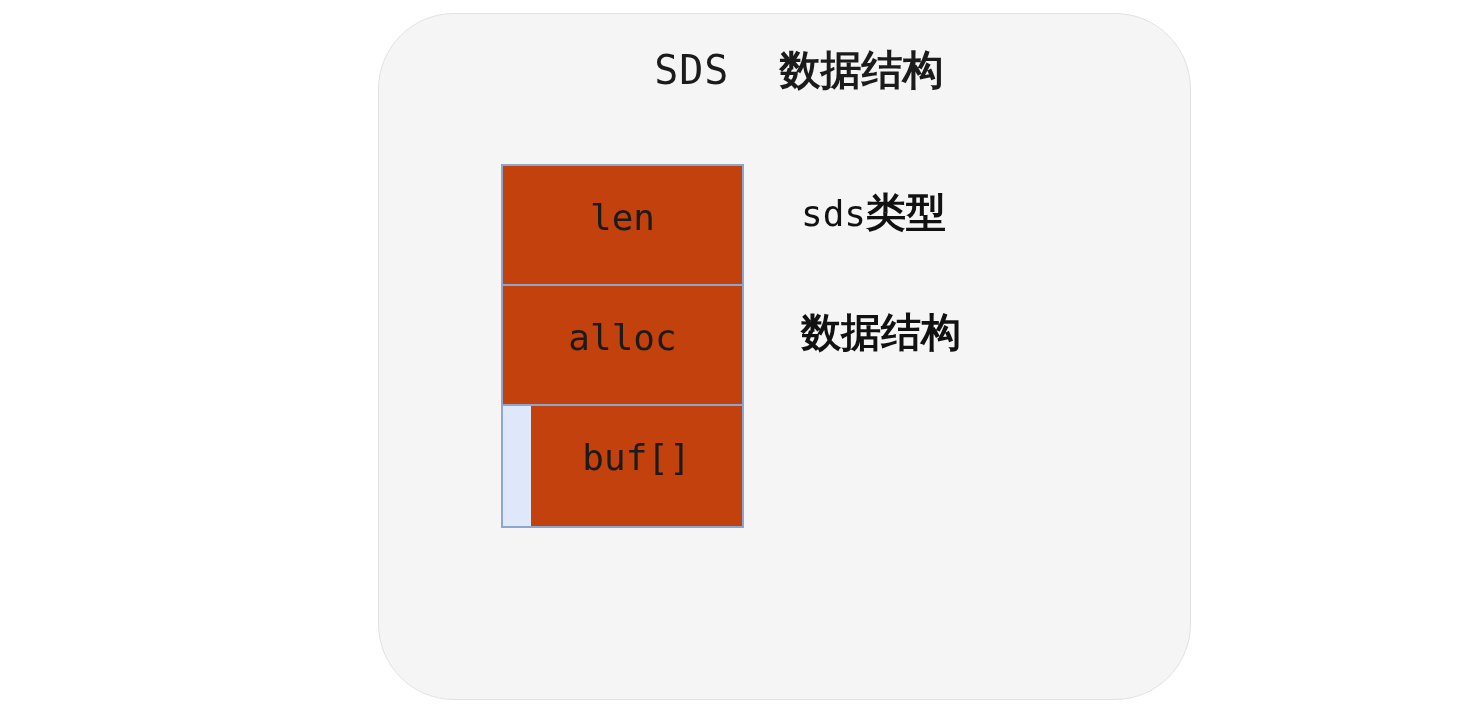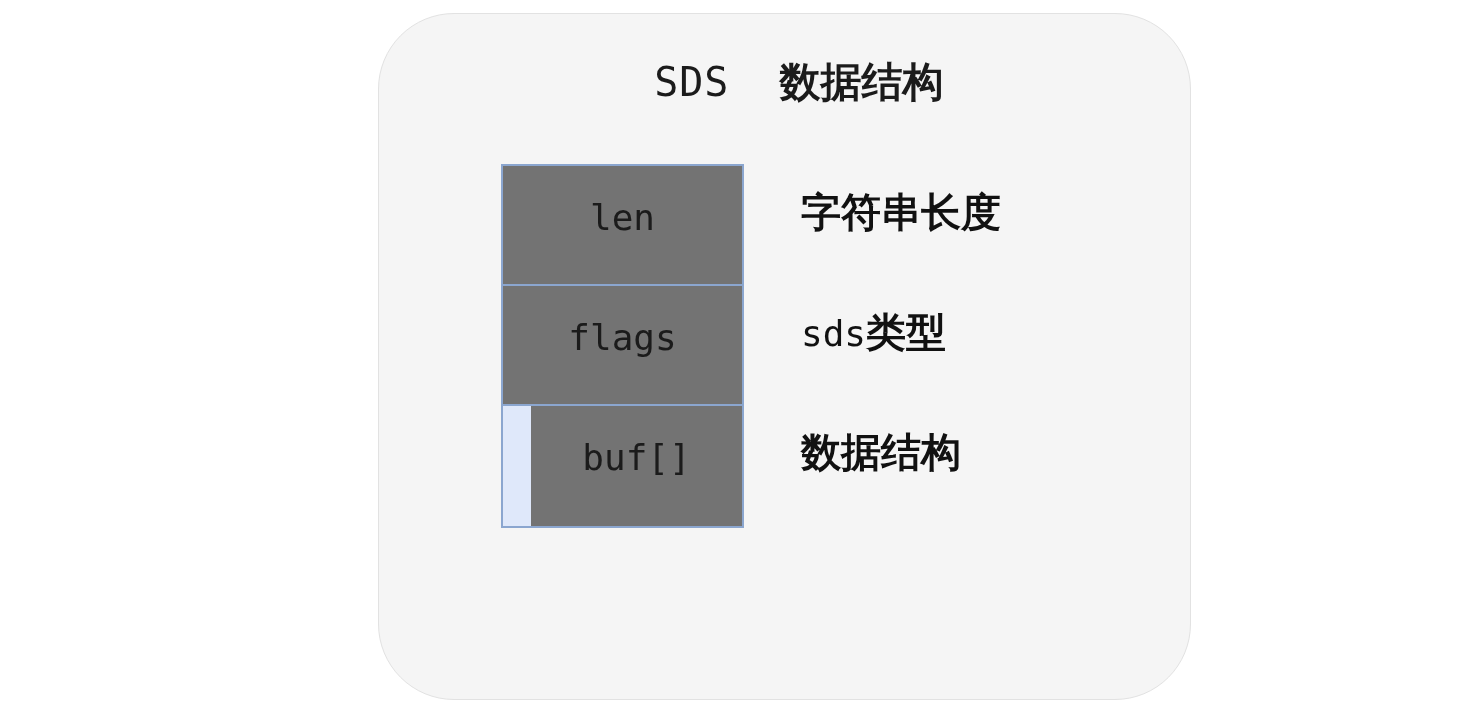--- a/index.html
+++ b/index.html
@@ -32,21 +32,21 @@
     box-sizing: border-box;
     background: #f5f5f5;
     border: 1px solid #e2e2e2;
     border-radius: 76px;
   }
 
   
   .card-title {
     position: absolute;
     left: 0;
-    top: 32px;
+    top: 20px;
     width: 813px;
     text-align: center;
     white-space: pre;
     line-height: 1;
     color: #1b1b1b;
   }
   .title-mono {
     font-family: "DejaVu Sans Mono", "Liberation Mono", monospace;
     font-size: 40px;
     font-weight: 400;
@@ -67,21 +67,21 @@
     width: 243px;
     box-sizing: border-box;
     border: 2px solid #8ba6cf;
     background: #dfe8fa;
   }
   .field-row {
     position: relative;
     height: 120px;
     box-sizing: border-box;
     border-bottom: 2px solid #8ba6cf;
-    background: #737373;
+    background: #c2410c;
   }
   .field-row:last-child {
     border-bottom: none;
     margin-left: 28px;
   }
   .field-name {
     position: absolute;
     left: 0;
     right: 0;
     top: 34px;
@@ -134,34 +134,31 @@
     </div>
 
     <div class="field-table">
 
       <div class="field-row">
         <div class="field-name">len</div>
       </div>
 
 
       <div class="field-row">
-        <div class="field-name">flags</div>
+        <div class="field-name">alloc</div>
       </div>
 
       <div class="field-row">
         <div class="field-name">buf[]</div>
       </div>
 
     </div>
 
     <div class="desc-list">
 
-      <div class="desc-row">
-        <div class="desc-text">字符串长度</div>
-      </div>
 
 
       <div class="desc-row">
         <div class="desc-text"><span class="mono-inline">sds</span><span>类型</span></div>
       </div>
 
       <div class="desc-row">
         <div class="desc-text">数据结构</div>
       </div>
 

